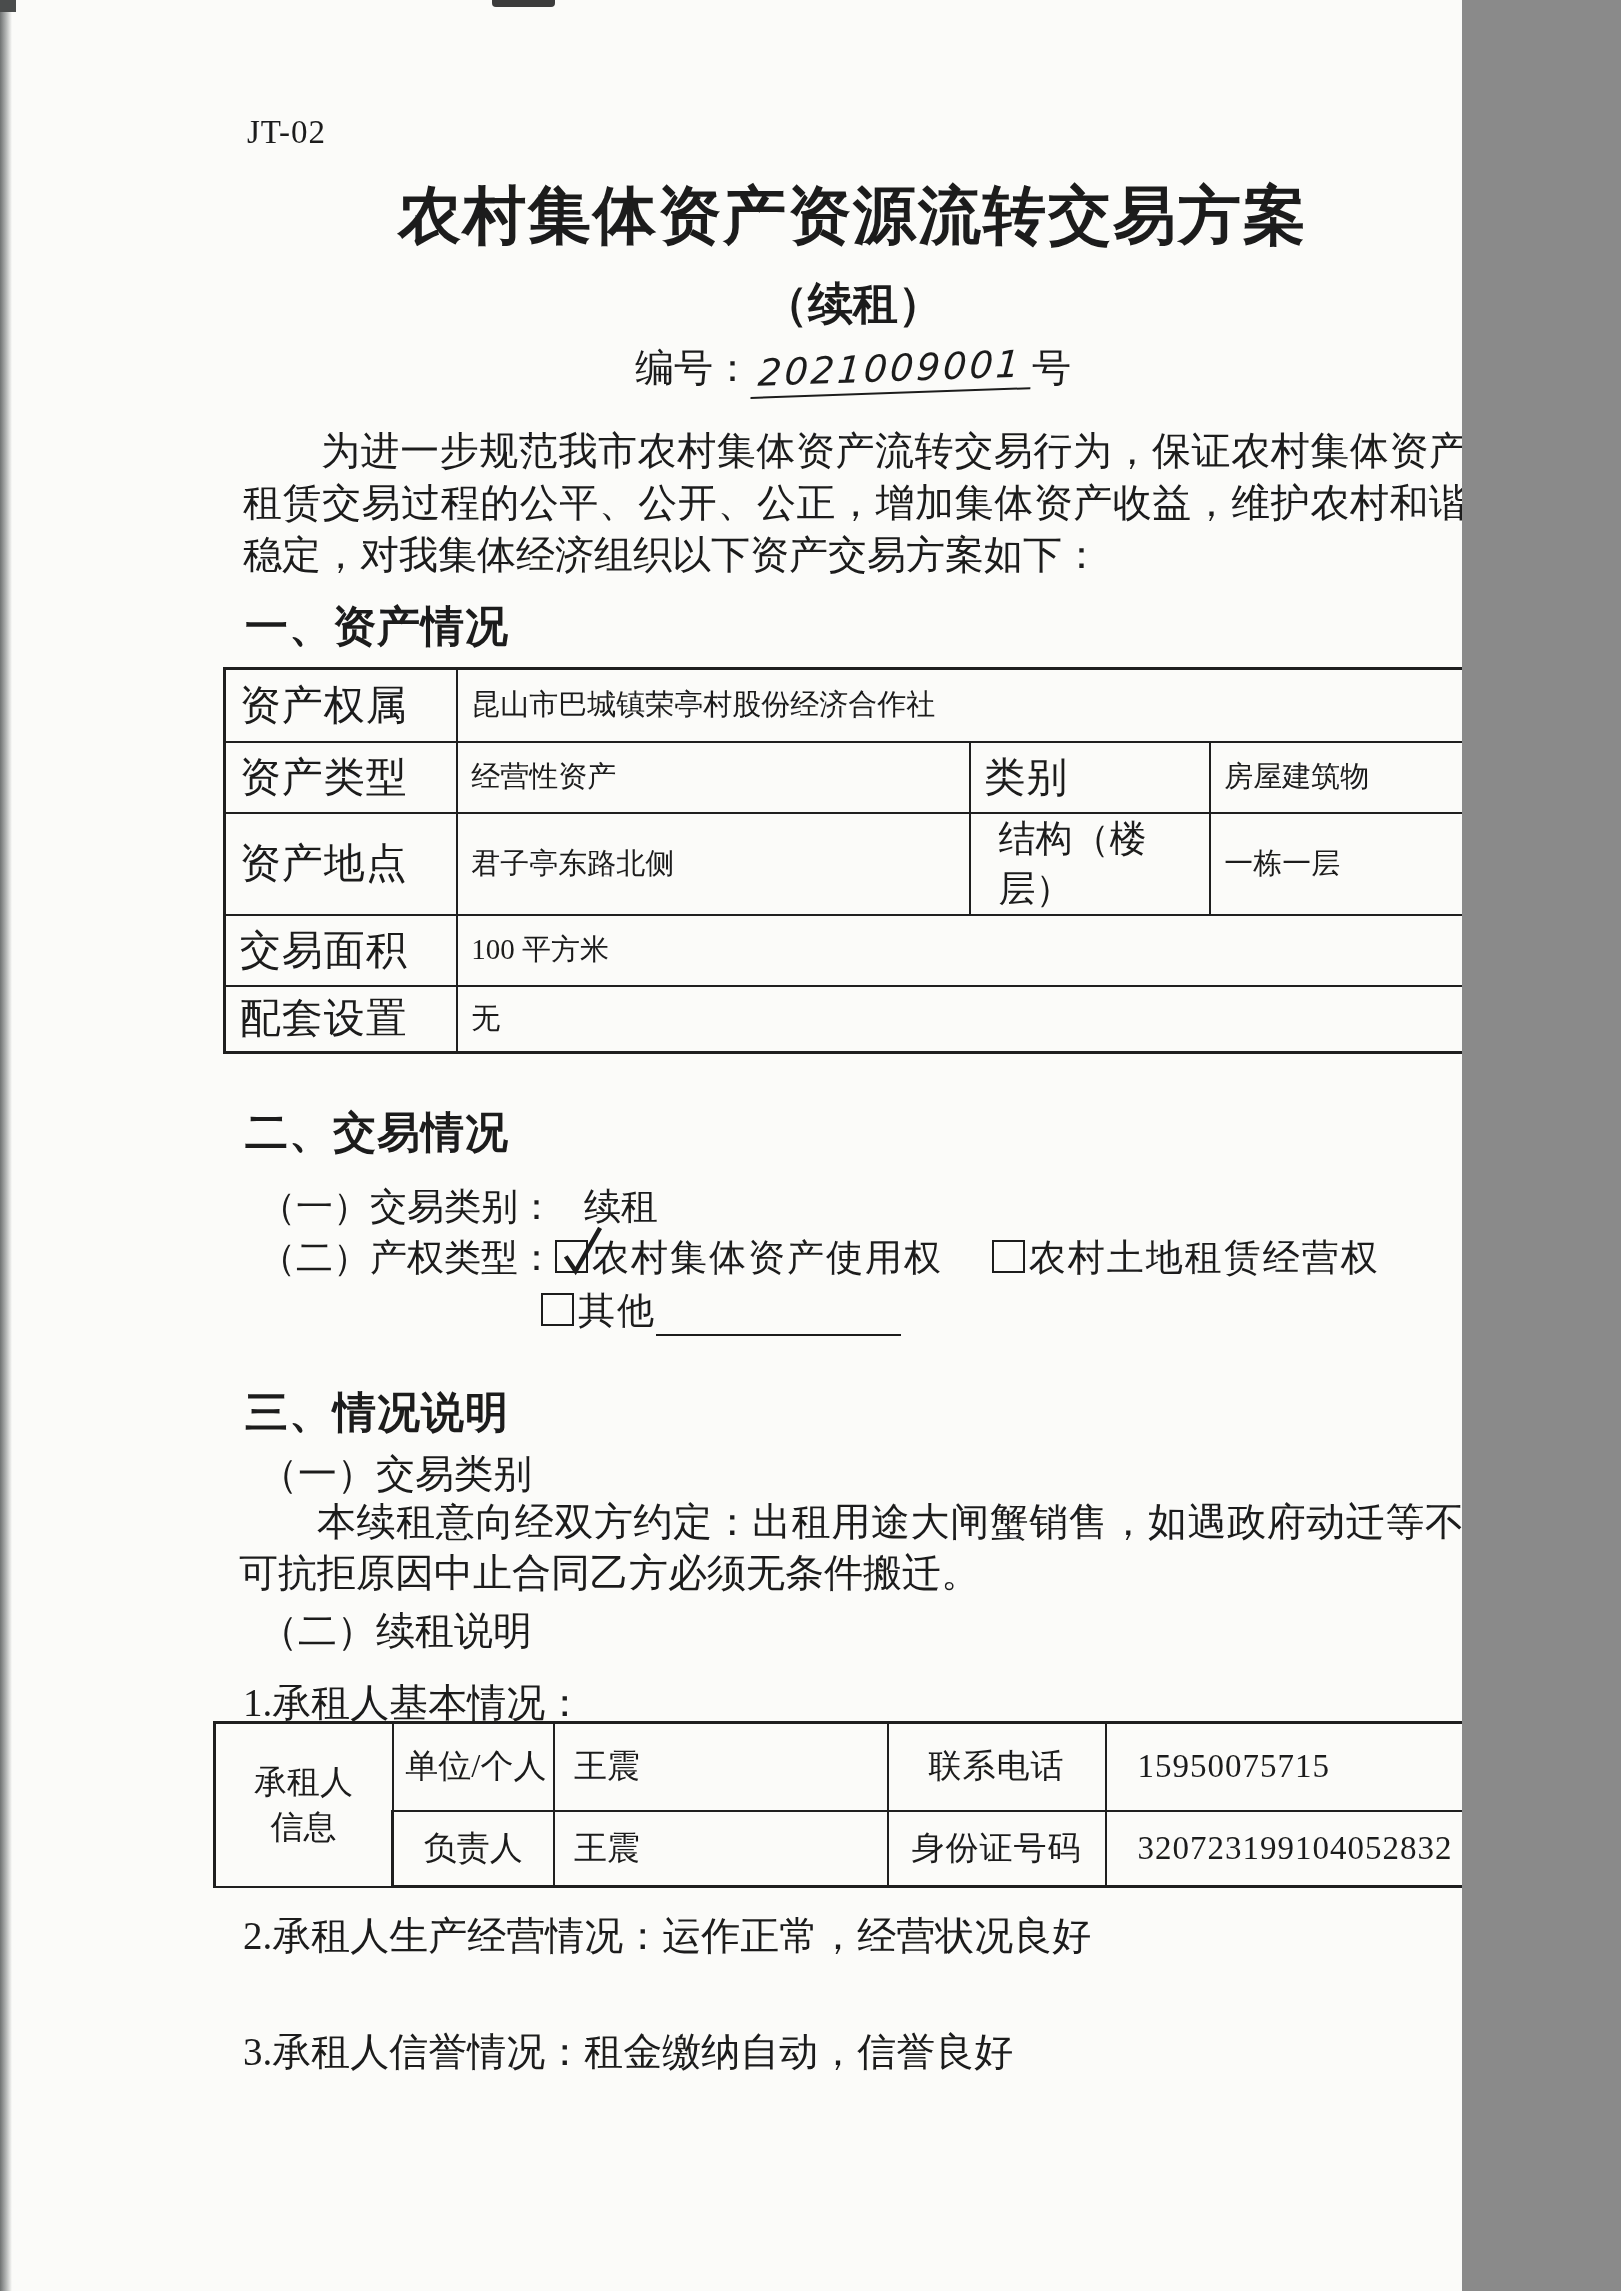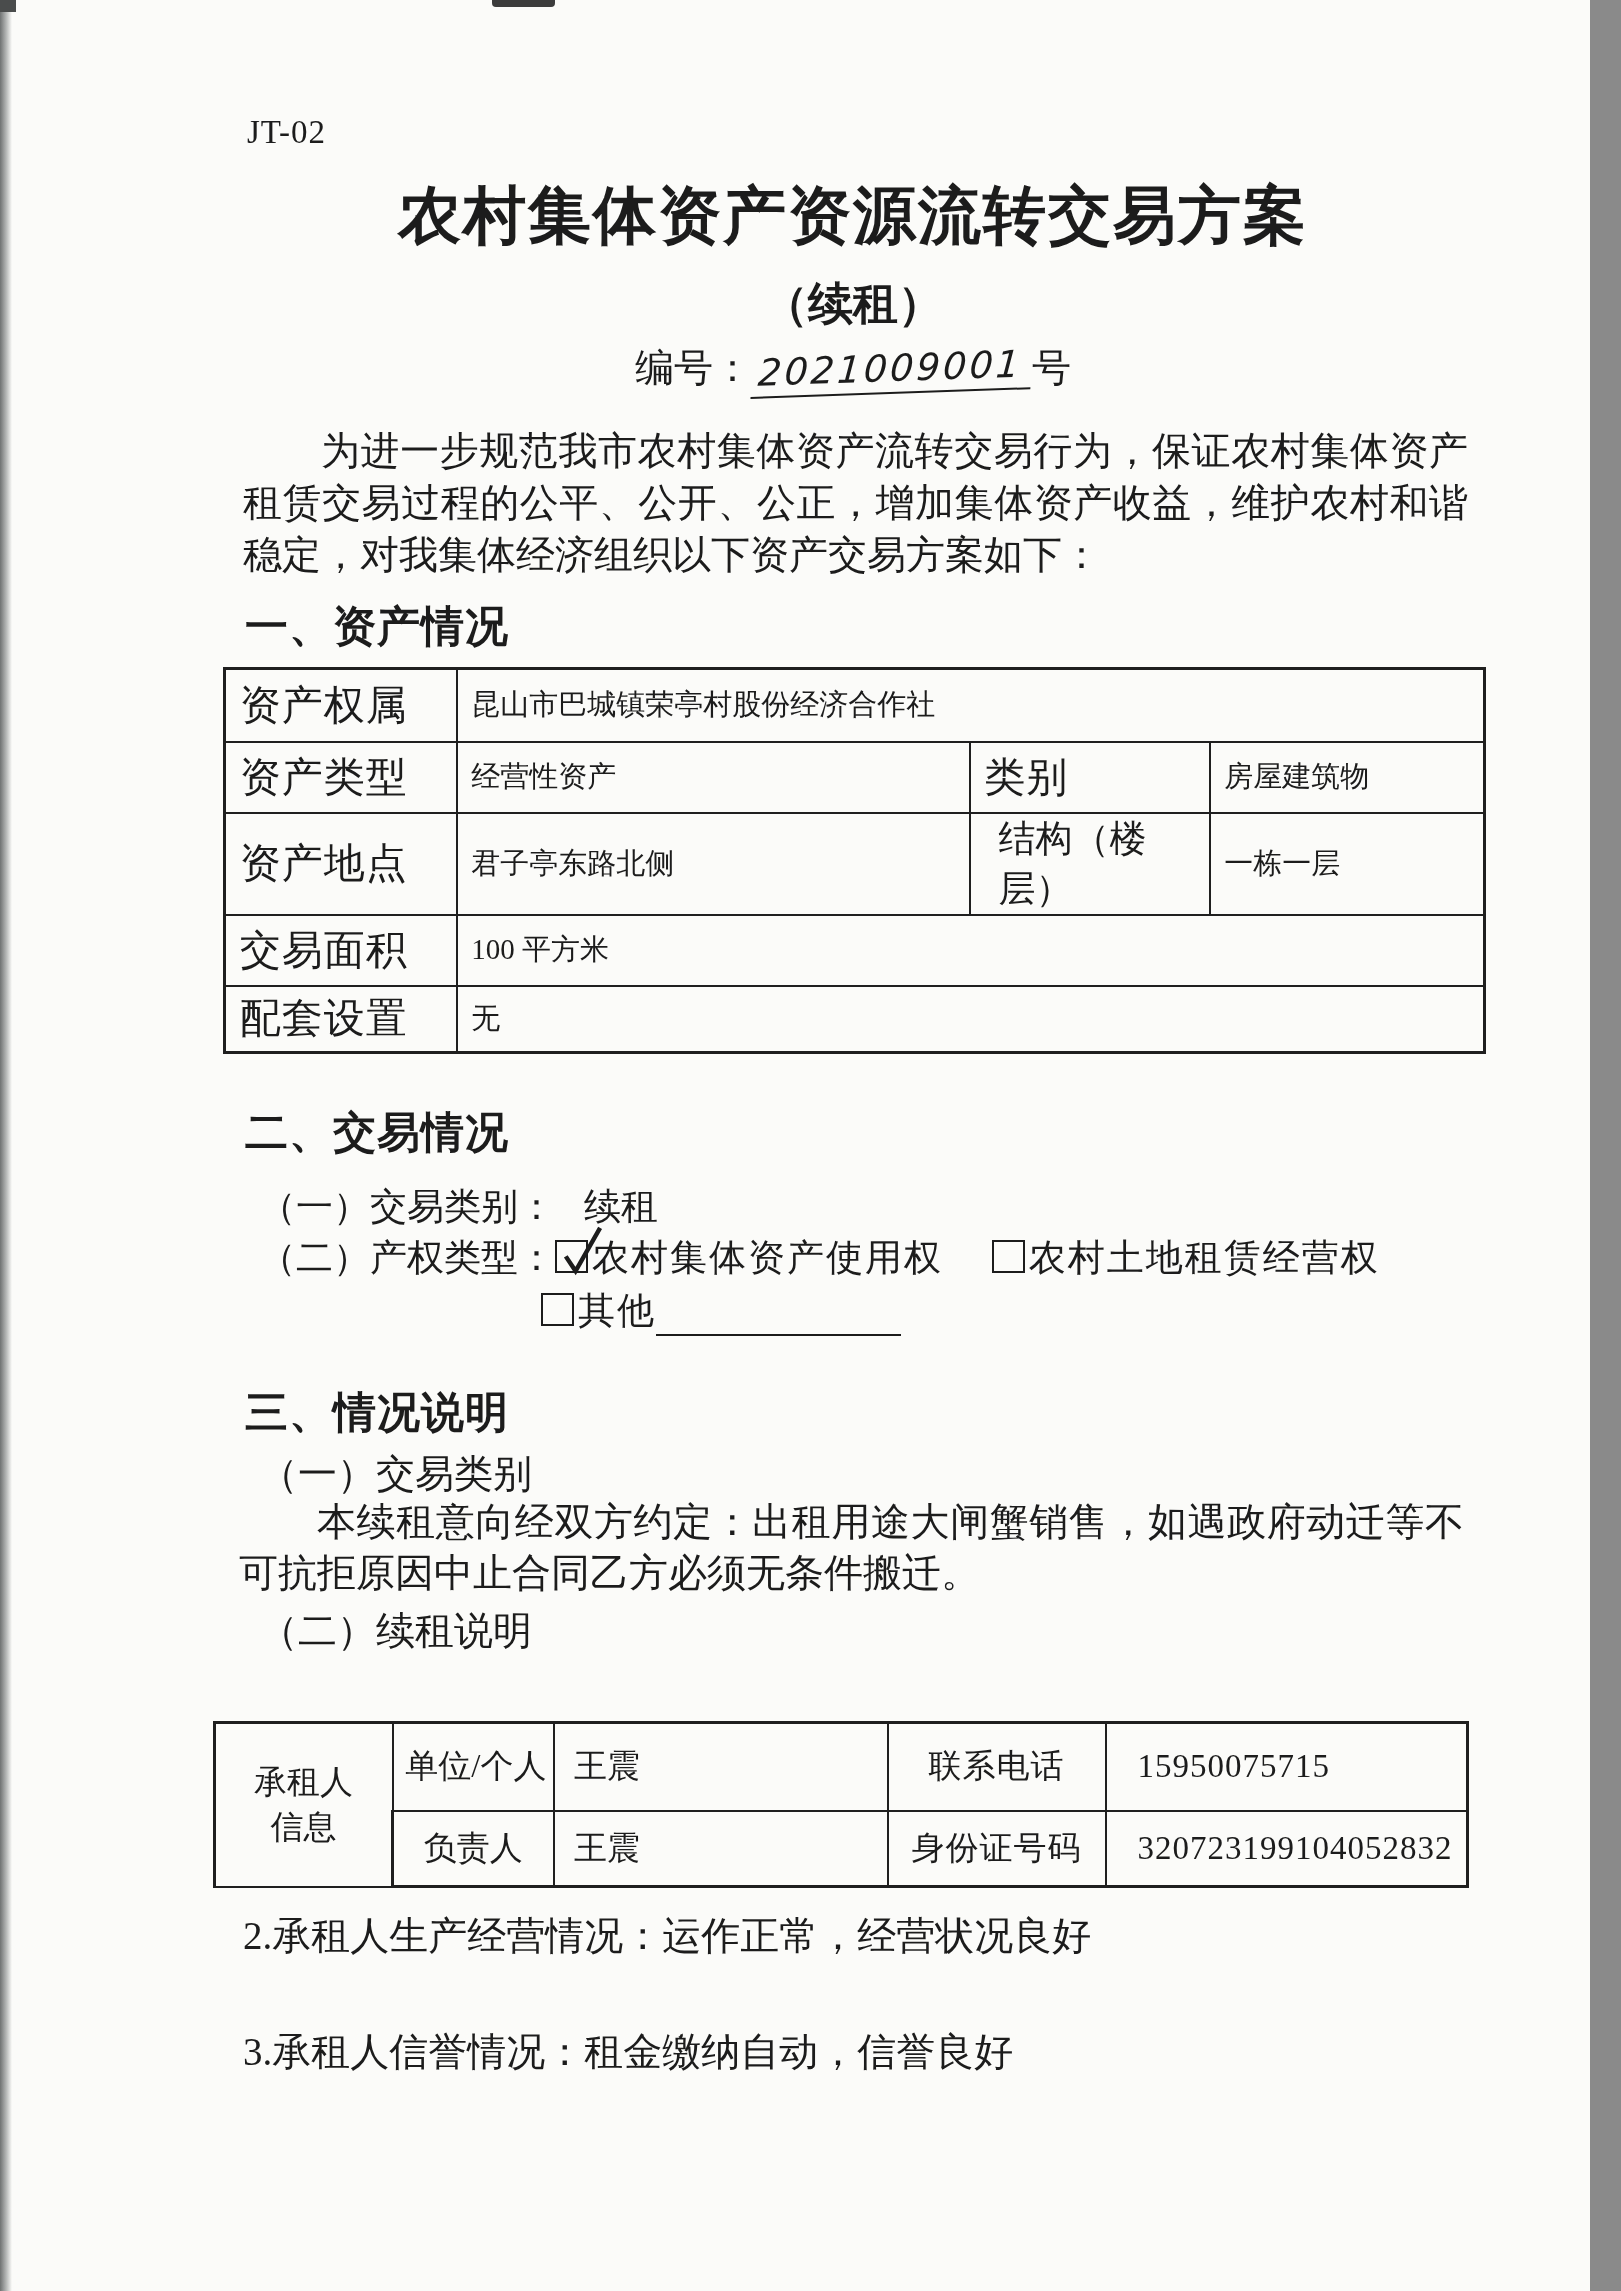--- a/index.html
+++ b/index.html
@@ -1,19 +1,19 @@
 <!DOCTYPE html>
 <html><head>
 <meta charset="utf-8">
 <style>
   * { margin:0; padding:0; box-sizing:border-box; }
   html,body { background:#8a8a8a; }
   .page {
     position:relative;
-    width:1590px; height:2292px;
+    width:1462px; height:2292px;
     background:#fbfbf9;
     overflow:hidden;
     font-family:"Liberation Serif", serif;
     color:#1c1c1c;
   }
   
   .scan-edge { position:absolute; left:0; top:0; width:11.8px; height:100%;
     background:linear-gradient(90deg,#6f7272 0%,#b9bbba 55%,rgba(251,251,249,0) 100%); }
   .scan-speck-top { position:absolute; left:492px; top:0; width:63px; height:6.9px; background:#3c3c3c; border-radius:0 0 3.9px 3.9px; }
   .scan-corner { position:absolute; left:0; top:0; width:15.7px; height:11.8px; background:#4a4c4c; }
@@ -159,20 +159,21 @@
     <span class="checkbox"></span><span class="opt-text">其他</span><span class="blank-line"></span>
   </div>
 
 
   <div class="abs sec-heading h3">三、情况说明</div>
 
   <div class="abs sub-item sub1">（一）交易类别</div>
   <div class="abs para3">本续租意向经双方约定：出租用途大闸蟹销售，如遇政府动迁等不可抗拒原因中止合同乙方必须无条件搬迁。</div>
   <div class="abs sub-item sub2">（二）续租说明</div>
 
+  <div class="abs t2-title">1.承租人基本情况：</div>
 
   <table class="abs t2">
     <colgroup>
         <col style="width:178px">
         <col style="width:161px">
         <col style="width:334px">
         <col style="width:218px">
         <col style="width:362px">
       </colgroup>
     <tbody>

